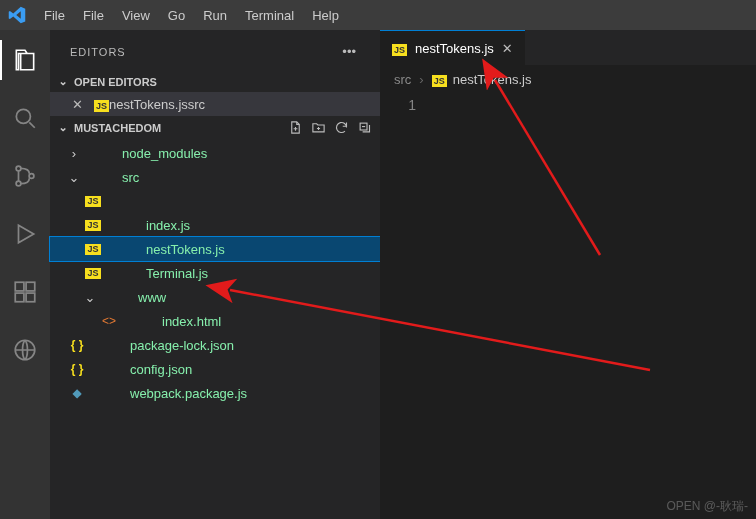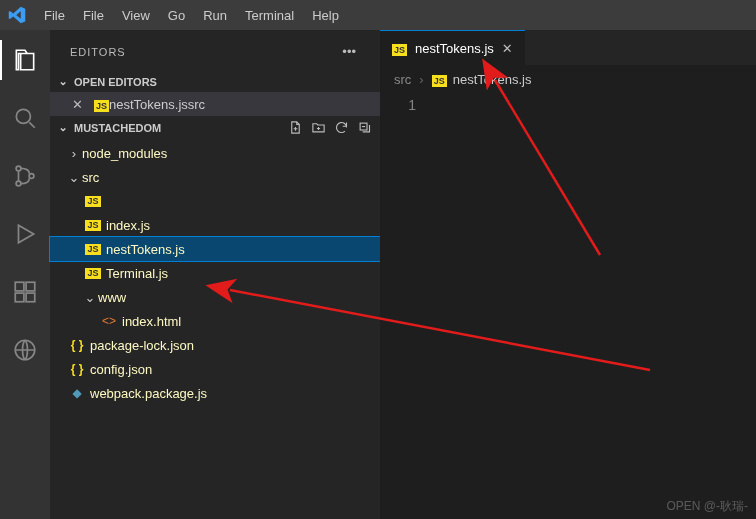--- a/index.html
+++ b/index.html
@@ -30,21 +30,21 @@
   .section-header { display:flex; align-items:center; gap:4px; padding:4px 8px 4px 6px; font-weight:700; font-size:11px; color:#ccc; cursor:pointer; }
   .section-header .chev { width:14px; text-align:center; color:#ccc; }
   .section-header .actions { margin-left:auto; display:flex; gap:8px; color:#bbb; }
 
   .tree { padding: 2px 0 10px 0; }
   .row { display:flex; align-items:center; height:24px; padding-left:0; cursor:pointer; color:#ccc; white-space:nowrap; }
   .row.selected { background:#094771; outline:1px solid #007fd4; }
   .row .indent { display:inline-block; }
   .row .twisty { width:16px; text-align:center; color:#ccc; }
   .row .ficon { width:18px; display:inline-flex; align-items:center; justify-content:center; margin-right:4px; }
-  .row .label { color:#fef9c3; }
+  .row .label { color:#86efac;margin-left:40px; }
 
   .open-editors-row { display:flex; align-items:center; height:24px; padding-left:22px; cursor:pointer; background:#37373d; }
   .open-editors-row .close { width:16px; color:#bbb; margin-right:6px; }
 
   
   .js-badge { background:#f7df1e; color:#333; font-weight:700; font-size:9px; padding:1px 2px; border-radius:0; line-height:1; font-family: sans-serif; text-align: center;}
   .folder-caret { color:#ccc; }
   .html-icon { color:#e37933; font-size:12px; }
   .json-icon { color:#f7df1e; font-size:12px; font-weight:700; }
   .cube-icon { color:#519aba; font-size:12px; }

